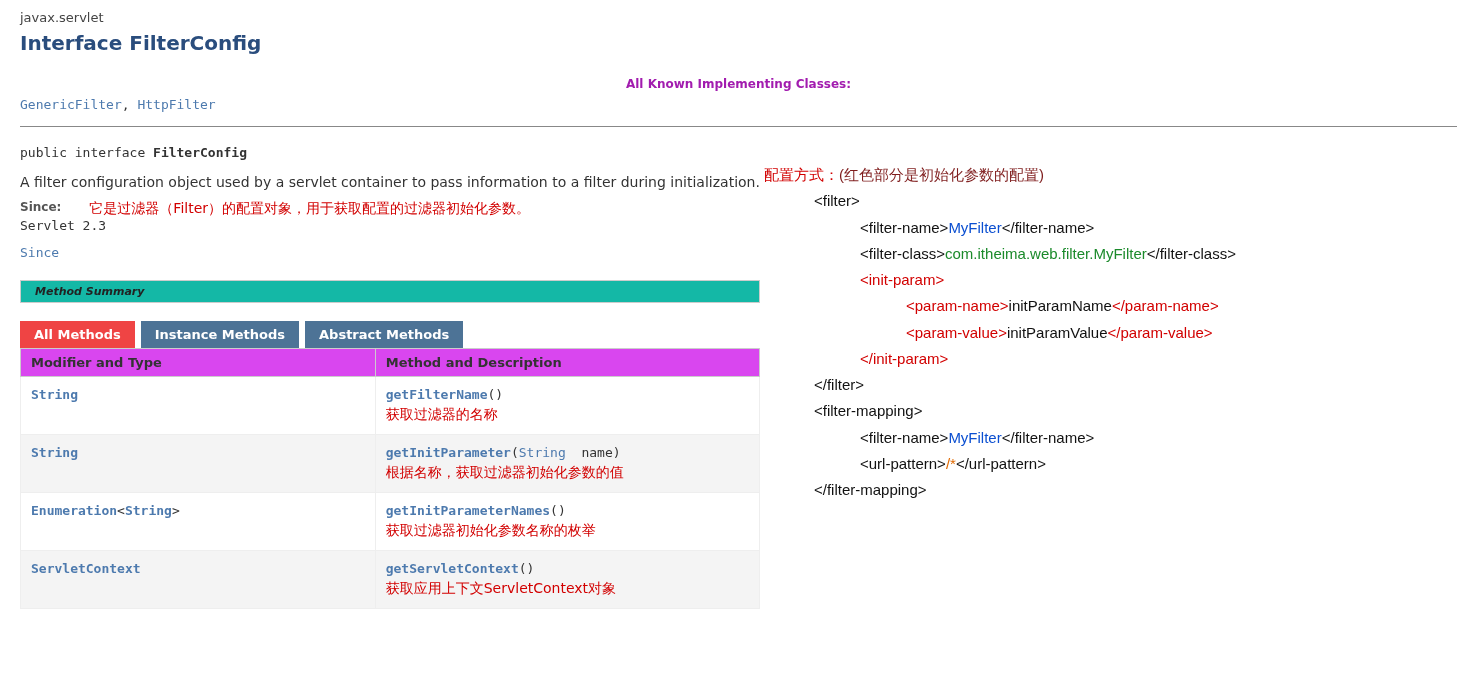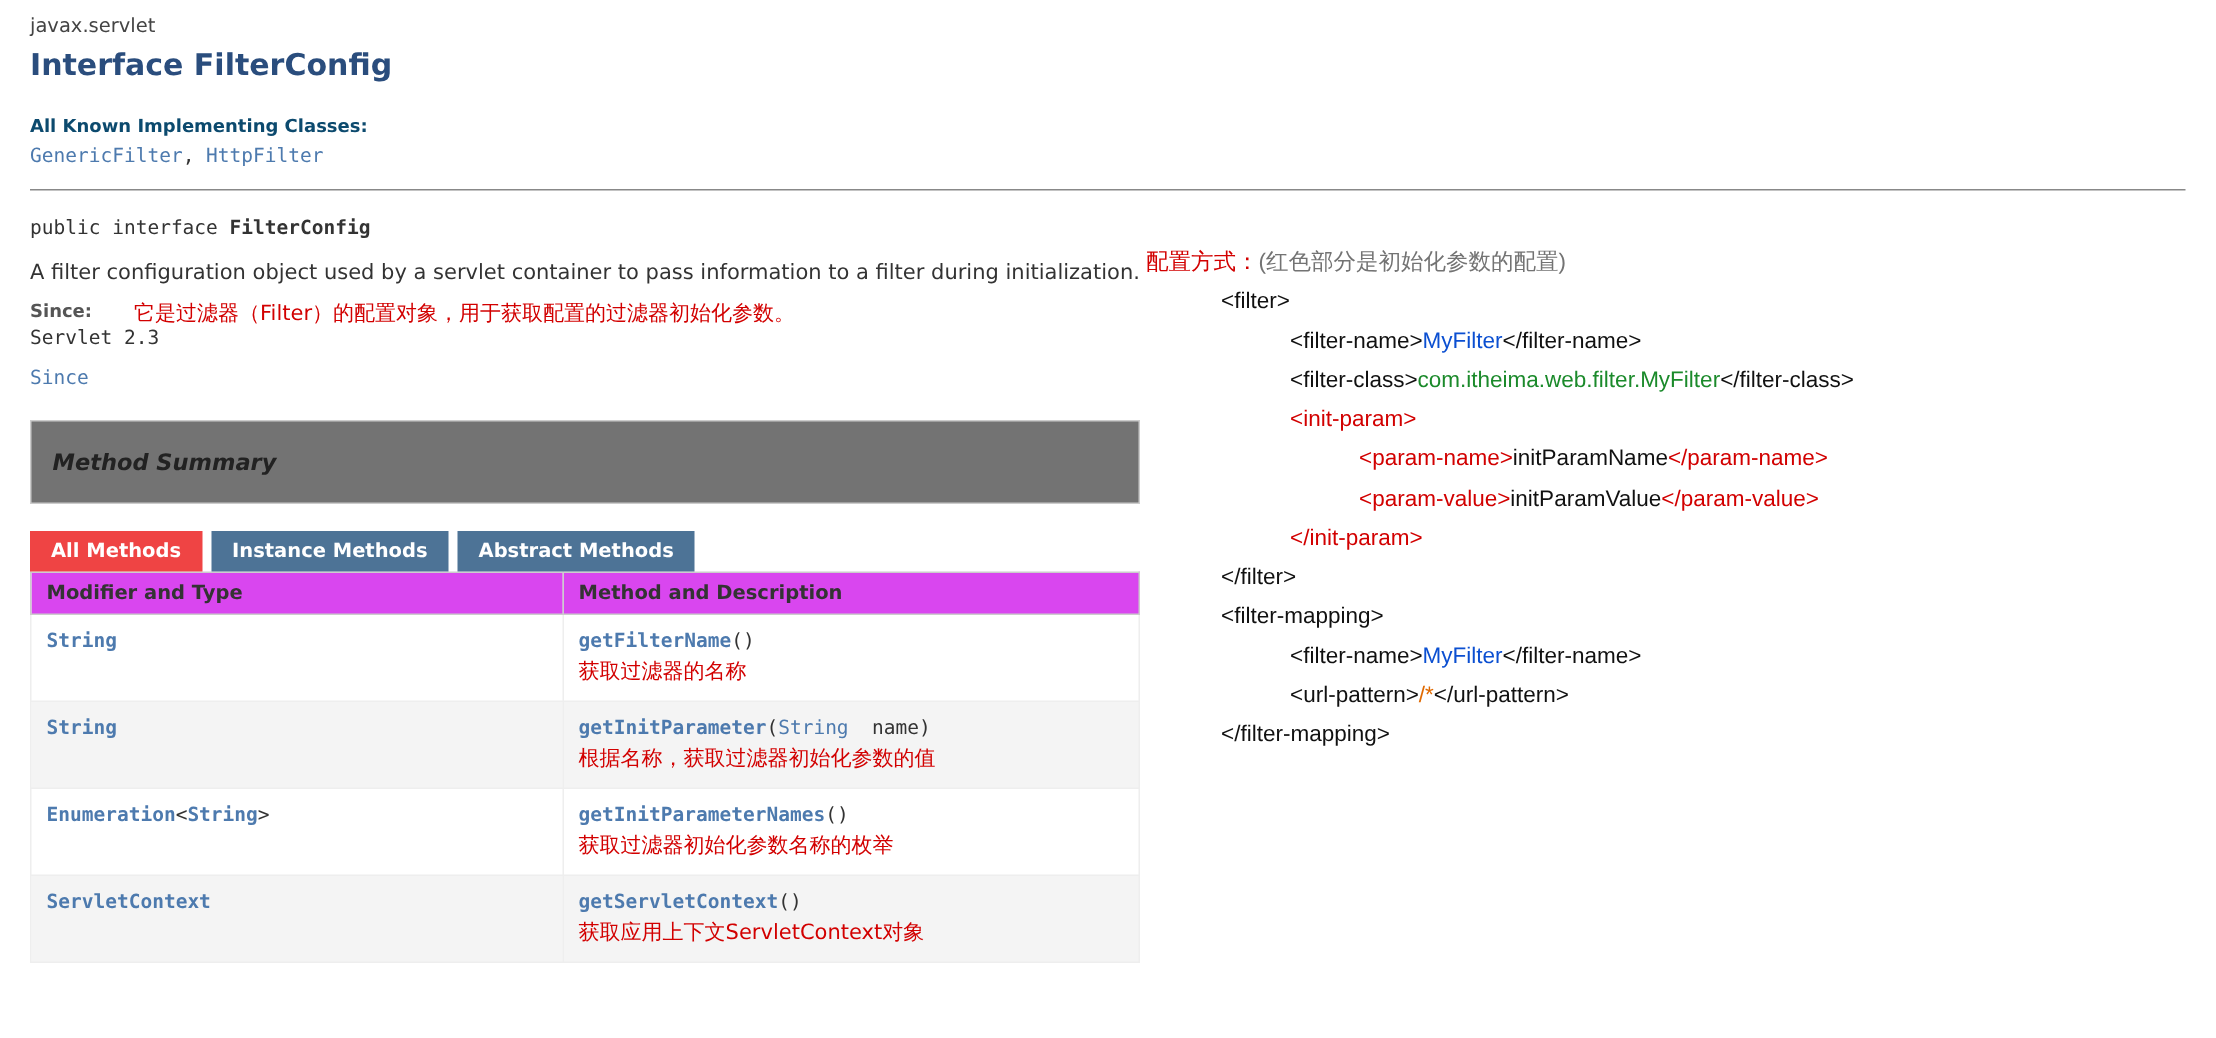--- a/index.html
+++ b/index.html
@@ -22,22 +22,23 @@
   }
   .title {
     font-size: 20px;
     font-weight: bold;
     color: #2a4d7d;
     margin-bottom: 22px;
   }
   .known-label {
     font-size: 12px;
     font-weight: bold;
-    color: #0c4a6e;
+    color: #a21caf;
     margin-bottom: 6px;
+    text-align: center;
   }
   .mono {
     font-family: "DejaVu Sans Mono", Consolas, monospace;
     font-size: 13px;
   }
   .link {
     color: #4d7aae;
     font-family: "DejaVu Sans Mono", Consolas, monospace;
   }
   hr.divider {
@@ -81,26 +82,26 @@
     color: #4d7aae;
     margin-bottom: 20px;
   }
 
   
   .summary-box {
     margin-top: 18px;
     width: 740px;
   }
   .summary-header {
-    background: #737373;
+    background: #14b8a6;
     border: 1px solid #ccc;
-    padding: 18px 14px;
+    padding: 4px 14px;
     font-weight: bold;
     font-style: italic;
-    font-size: 15px;
+    font-size: 11px;
     color: #222;
   }
   .tabs {
     display: flex;
     margin-top: 18px;
     margin-bottom: 0;
     font-weight: bold;
     font-size: 13px;
   }
   .tab {
@@ -145,21 +146,21 @@
   
   .config-panel {
     position: absolute;
     left: 764px;
     top: 162px;
     font-family: "Microsoft YaHei", Arial, sans-serif;
     font-size: 15px;
     line-height: 1.75;
   }
   .cfg-title-label { color: #d20000; font-size: 15px; }
-  .cfg-title-note { color: #737373; font-size: 15px; }
+  .cfg-title-note { color: #7f1d1d; font-size: 15px; }
   .xml-tag { color: #111; }
   .xml-val-blue { color: #0b4fd1; }
   .xml-val-green { color: #1b8a2b; }
   .xml-red { color: #d20000; }
   .xml-orange { color: #e06900; }
   .ind1 { padding-left: 50px; }
   .ind2 { padding-left: 96px; }
   .ind3 { padding-left: 142px; }
 </style>
 </head>

